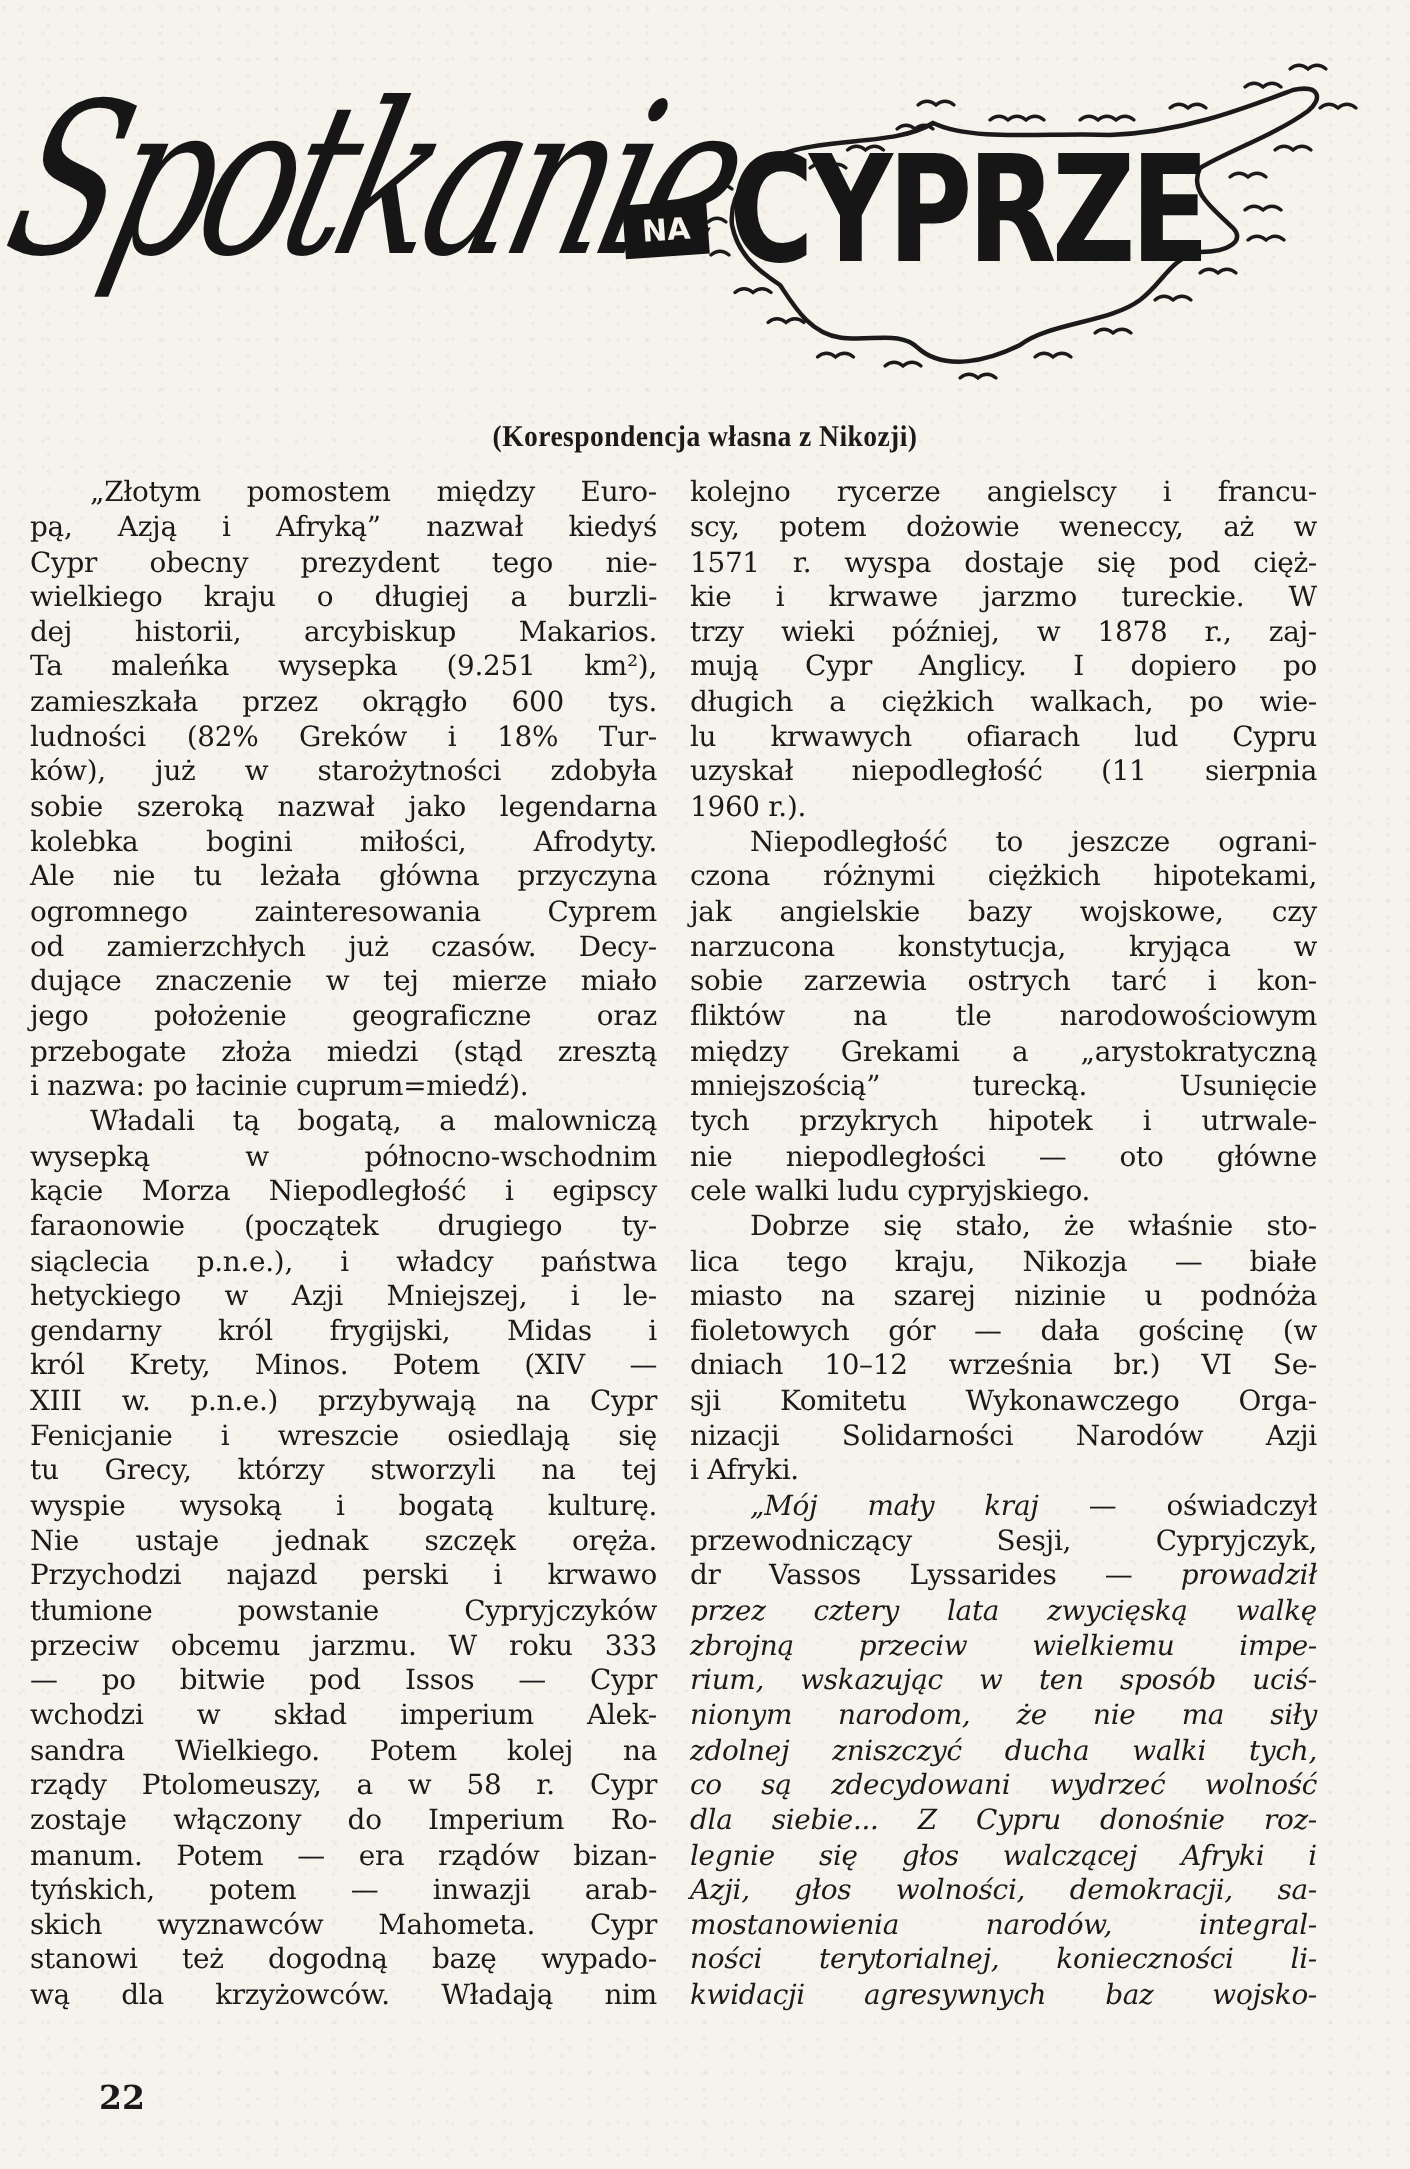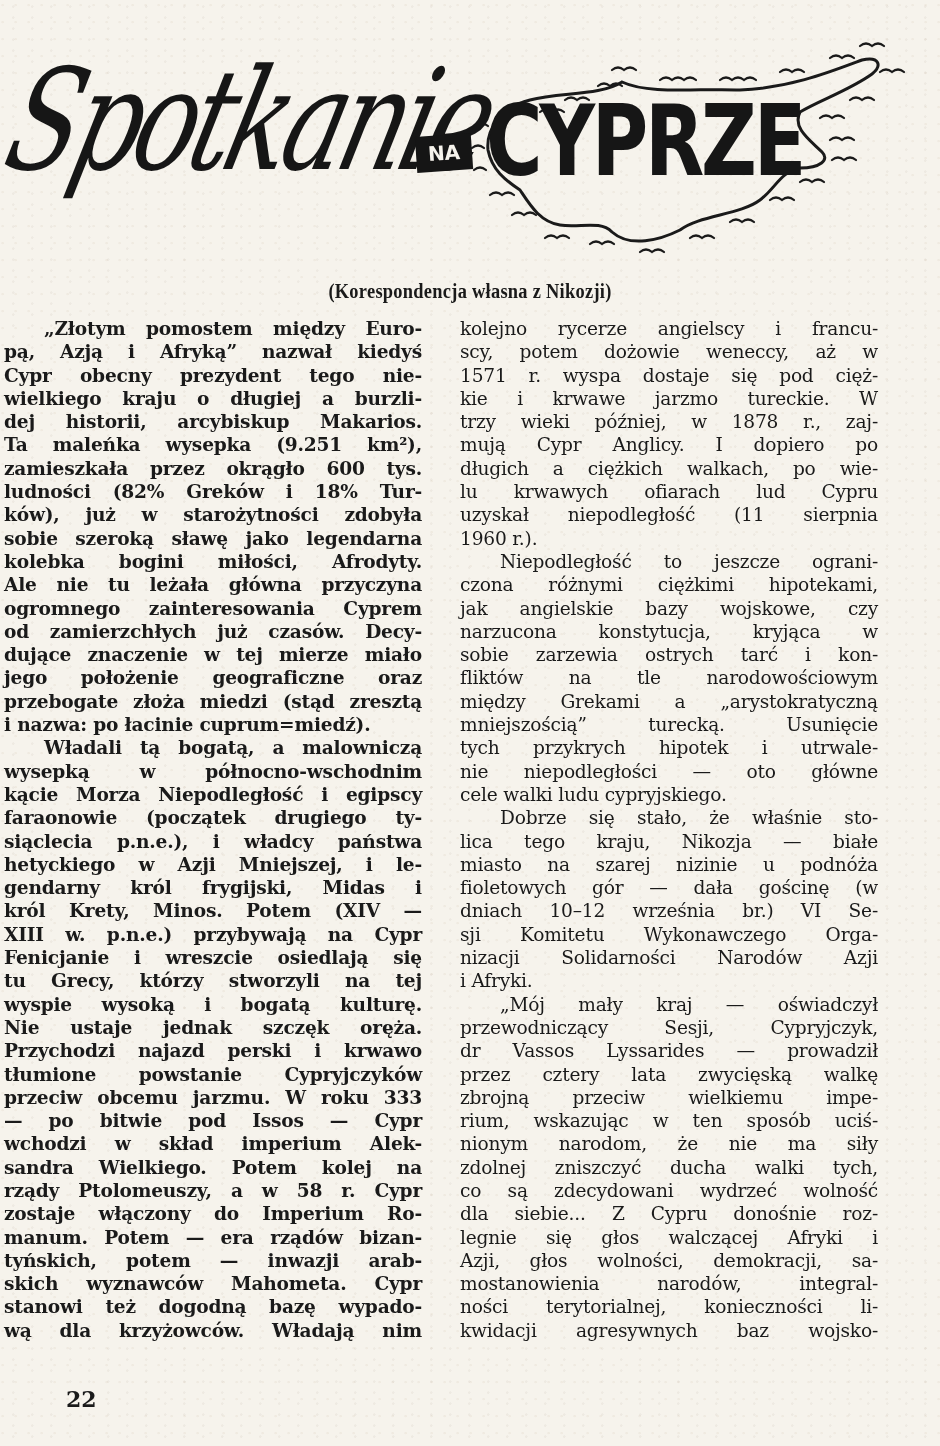--- a/index.html
+++ b/index.html
@@ -61,26 +61,26 @@
   .col {
     position: absolute; top: 317px;
     width: 418px;
     font-family: "DejaVu Serif", serif;
     font-size: 18.6px;
     line-height: 23.3px;
     text-align: justify;
     text-align-last: justify;
     letter-spacing: -0.2px;
   }
-  .col.left { left: 4px; font-weight: bold; }
+  .col.left { left: 20px; }
   .col.right { left: 460px; }
   .line { display: block; white-space: nowrap; text-align-last: justify; text-align: justify; height: 23.3px; overflow: visible; }
   .line.last { text-align-last: left; }
   .line.indent { padding-left: 40px; }
-  .it { }
+  .it { font-style: italic; }
   .page-number {
     position: absolute; left: 34px; top: 1386px;
     font-family: "DejaVu Serif", serif; font-weight: bold; font-size: 22px; margin-left: 32px;
   }
 </style>
 </head>
 <body>
 
 <div class="paper-noise"></div>
 
@@ -126,21 +126,21 @@
 <div class="col left" id="col-left">
     <span class="line indent">„Złotym pomostem między Euro-</span>
     <span class="line">pą, Azją i Afryką” nazwał kiedyś</span>
     <span class="line">Cypr obecny prezydent tego nie-</span>
     <span class="line">wielkiego kraju o długiej a burzli-</span>
     <span class="line">dej historii, arcybiskup Makarios.</span>
     <span class="line">Ta maleńka wysepka (9.251 km²),</span>
     <span class="line">zamieszkała przez okrągło 600 tys.</span>
     <span class="line">ludności (82% Greków i 18% Tur-</span>
     <span class="line">ków), już w starożytności zdobyła</span>
-    <span class="line">sobie szeroką sławę jako legendarna</span>
+    <span class="line">sobie szeroką nazwał jako legendarna</span>
     <span class="line">kolebka bogini miłości, Afrodyty.</span>
     <span class="line">Ale nie tu leżała główna przyczyna</span>
     <span class="line">ogromnego zainteresowania Cyprem</span>
     <span class="line">od zamierzchłych już czasów. Decy-</span>
     <span class="line">dujące znaczenie w tej mierze miało</span>
     <span class="line">jego położenie geograficzne oraz</span>
     <span class="line">przebogate złoża miedzi (stąd zresztą</span>
     <span class="line last">i nazwa: po łacinie cuprum=miedź).</span>
     <span class="line indent">Władali tą bogatą, a malowniczą</span>
     <span class="line">wysepką w północno-wschodnim</span>
@@ -174,21 +174,21 @@
     <span class="line">scy, potem dożowie weneccy, aż w</span>
     <span class="line">1571 r. wyspa dostaje się pod cięż-</span>
     <span class="line">kie i krwawe jarzmo tureckie. W</span>
     <span class="line">trzy wieki później, w 1878 r., zaj-</span>
     <span class="line">mują Cypr Anglicy. I dopiero po</span>
     <span class="line">długich a ciężkich walkach, po wie-</span>
     <span class="line">lu krwawych ofiarach lud Cypru</span>
     <span class="line">uzyskał niepodległość (11 sierpnia</span>
     <span class="line last">1960 r.).</span>
     <span class="line indent">Niepodległość to jeszcze ograni-</span>
-    <span class="line">czona różnymi ciężkimi hipotekami,</span>
+    <span class="line">czona różnymi ciężkich hipotekami,</span>
     <span class="line">jak angielskie bazy wojskowe, czy</span>
     <span class="line">narzucona konstytucja, kryjąca w</span>
     <span class="line">sobie zarzewia ostrych tarć i kon-</span>
     <span class="line">fliktów na tle narodowościowym</span>
     <span class="line">między Grekami a „arystokratyczną</span>
     <span class="line">mniejszością” turecką. Usunięcie</span>
     <span class="line">tych przykrych hipotek i utrwale-</span>
     <span class="line">nie niepodległości — oto główne</span>
     <span class="line last">cele walki ludu cypryjskiego.</span>
     <span class="line indent">Dobrze się stało, że właśnie sto-</span>

